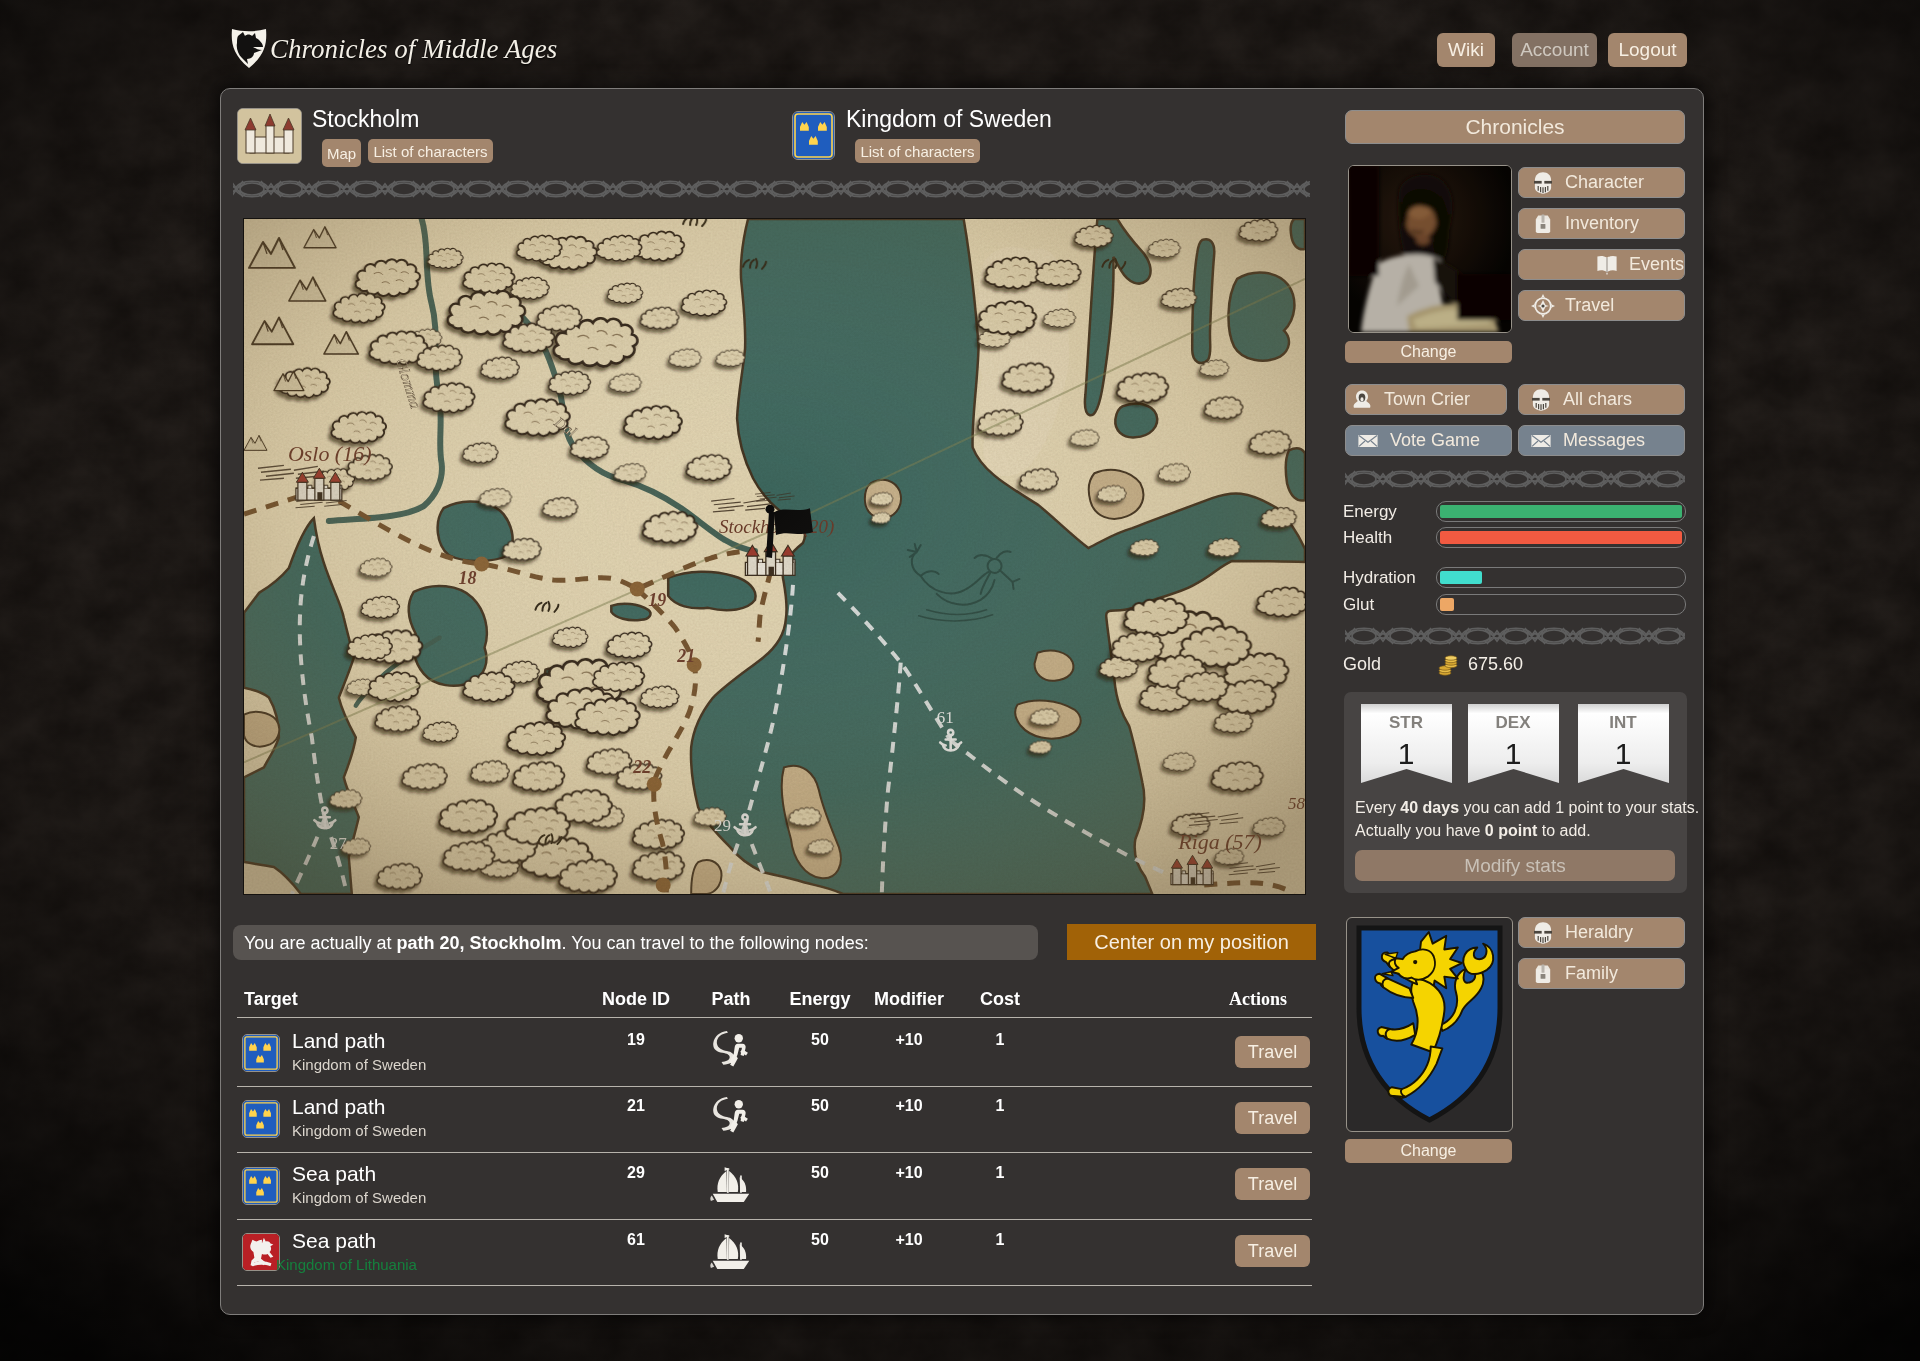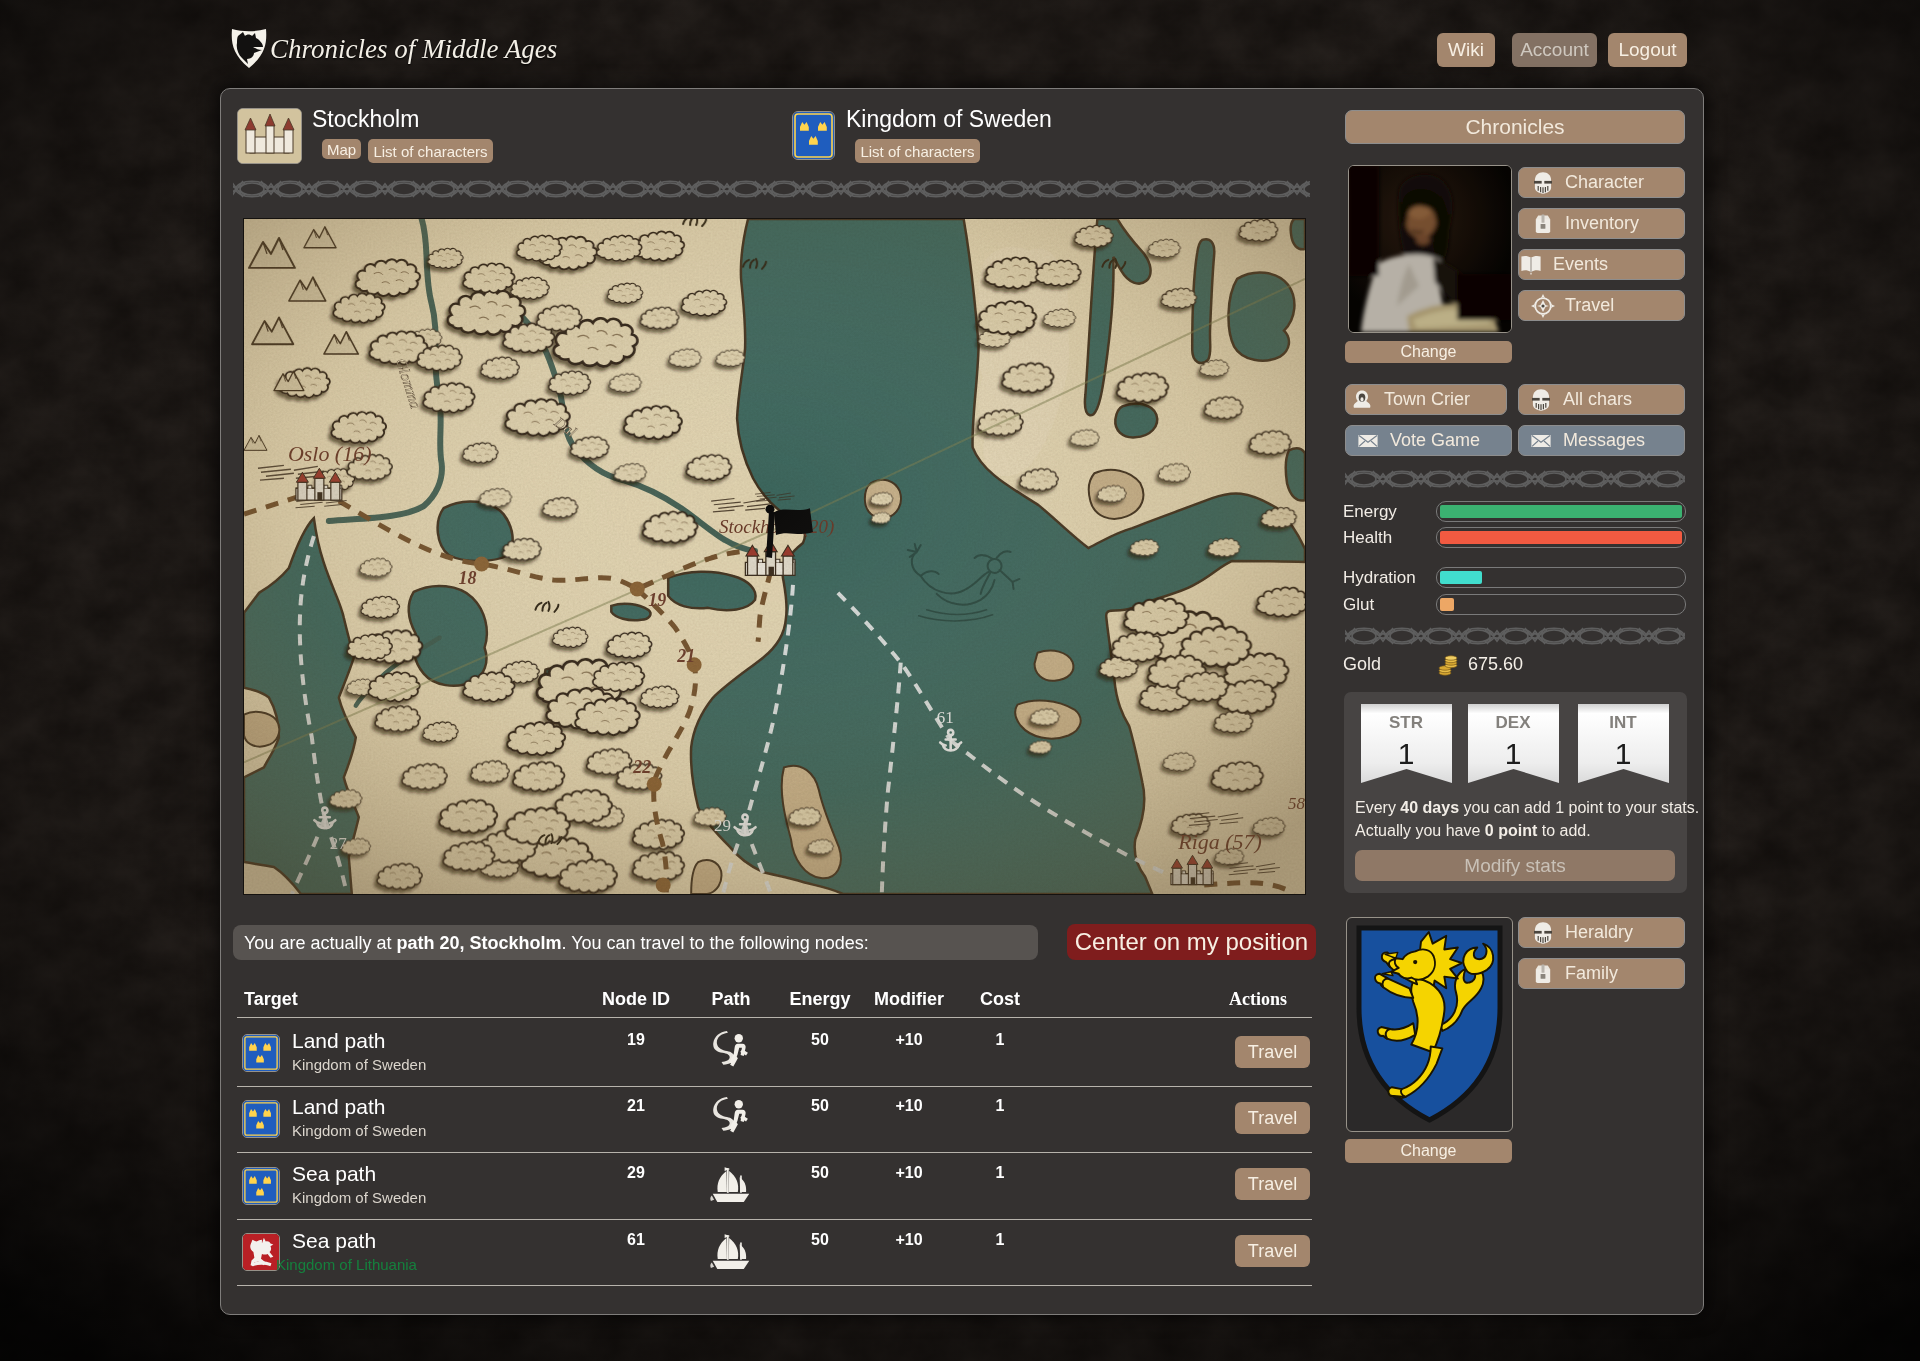--- a/index.html
+++ b/index.html
@@ -161,21 +161,21 @@
       <rect x="46" y="20" width="9" height="24"></rect>
     </g>
     <g fill="#8d3b30" stroke="#4a3a28" stroke-width="0.8">
       <path d="M7 21 L12.5 9 L18 21 Z"></path>
       <path d="M27 17 L32 5 L37 17 Z"></path>
       <path d="M45 21 L50.5 9 L56 21 Z"></path>
     </g>
   </svg>
 </div>
 <div class="abs" style="left:312px;top:106px;font-size:23px;color:#ffffff;">Stockholm</div>
-<div class="btn" style="left:322px;top:139px;width:39px;height:20px;font-size:15px;border-radius:5px;">Map</div>
+<div class="btn" style="left:322px;top:139px;width:39px;height:28px;font-size:15px;border-radius:5px;">Map</div>
 <div class="btn" style="left:368px;top:139px;width:125px;height:24px;font-size:15px;border-radius:5px;">List of characters</div>
 
 <div class="abs" style="left:792px;top:111px;width:41px;height:47px;border:1px solid #979289;
      border-radius:6px;overflow:hidden;">
   <svg width="41" height="47" viewBox="0 0 41 47">
     <rect width="41" height="47" rx="4" fill="#1f5dbe"></rect>
     <rect x="2" y="2" width="37" height="43" rx="3" fill="none" stroke="#ffd34d" stroke-width="1.6"></rect>
     <g fill="#ffd34d">
       <path d="M7 15 l2.2-5 2.2 2.8 2.2-2.8 2.2 5 v3.8 h-8.8z"></path>
       <path d="M25 15 l2.2-5 2.2 2.8 2.2-2.8 2.2 5 v3.8 h-8.8z"></path>
@@ -525,21 +525,21 @@
   <path d="M531,294 C543,288 553,295 567,290 L570,314 C556,319 545,312 533,317 Z" fill="#0c0b0a"></path>
 </g>
 
 <rect width="1063" height="677" filter="url(#mapgrain)" opacity="0.26" style="mix-blend-mode:multiply"></rect>
 <rect width="1063" height="677" fill="url(#mapvin)"></rect>
 </svg>
 </div>
 
 <div class="abs" style="left:233px;top:925px;width:805px;height:35px;background:#575350;border-radius:8px;"></div>
 <div class="abs" style="left:244px;top:933px;font-size:18px;color:#fff;">You are actually at <b>path 20, Stockholm</b>. You can travel to the following nodes:</div>
-<div class="btn" style="left:1067px;top:924px;width:249px;height:36px;background:#7f1d1d;border-radius:8px;font-size:24px;">Center on my position</div>
+<div class="btn" style="left:1067px;top:924px;width:249px;height:36px;background:#a16207;border-radius:0;font-size:20px;">Center on my position</div>
 
 <div class="abs" style="left:244px;top:989px;font-size:18px;color:#fff;font-weight:bold;">Target</div>
 <div class="abs" style="left:601px;top:989px;width:70px;text-align:center;font-size:18px;color:#ffffff;font-weight:bold;">Node ID</div>
 <div class="abs" style="left:696px;top:989px;width:70px;text-align:center;font-size:18px;color:#fff;font-weight:bold;">Path</div>
 <div class="abs" style="left:785px;top:989px;width:70px;text-align:center;font-size:18px;color:#fff;font-weight:bold;">Energy</div>
 <div class="abs" style="left:869px;top:989px;width:80px;text-align:center;font-size:18px;color:#fff;font-weight:bold;">Modifier</div>
 <div class="abs" style="left:965px;top:989px;width:70px;text-align:center;font-size:18px;color:#fff;font-weight:bold;">Cost</div>
 <div class="abs" style="left:1208px;top:989px;width:100px;text-align:center;font-size:18px;color:#fff;font-weight:bold;font-family:Liberation Serif, serif;">Actions</div>
 
 <div class="sep" style="left:237px;top:1017px;width:1075px;"></div>
@@ -641,21 +641,21 @@
 <div class="btn2" style="left:1518px;top:167px;width:167px;height:31px;font-size:18px;justify-content:flex-start;padding-left:12px;"><span class="ico">
       <svg width="24" height="24">
         <use href="#sym-helm"></use>
       </svg>
     </span>Character</div>
 <div class="btn2" style="left:1518px;top:208px;width:167px;height:31px;font-size:18px;justify-content:flex-start;padding-left:12px;"><span class="ico">
       <svg width="24" height="24">
         <use href="#sym-bag"></use>
       </svg>
     </span>Inventory</div>
-<div class="btn2" style="left:1518px;top:249px;width:167px;height:31px;font-size:18px;justify-content:flex-start;"><span class="ico">
+<div class="btn2" style="left:1518px;top:249px;width:167px;height:31px;font-size:18px;justify-content:flex-end;"><span class="ico">
       <svg width="24" height="24">
         <use href="#sym-book"></use>
       </svg>
     </span>Events</div>
 <div class="btn2" style="left:1518px;top:290px;width:167px;height:31px;font-size:18px;justify-content:flex-start;padding-left:12px;"><span class="ico">
       <svg width="24" height="24">
         <use href="#sym-comp"></use>
       </svg>
     </span>Travel</div>
 

